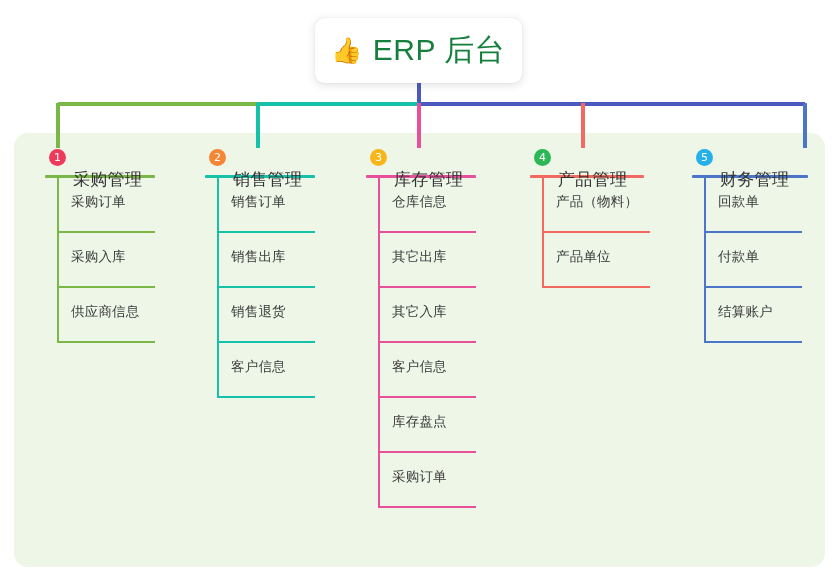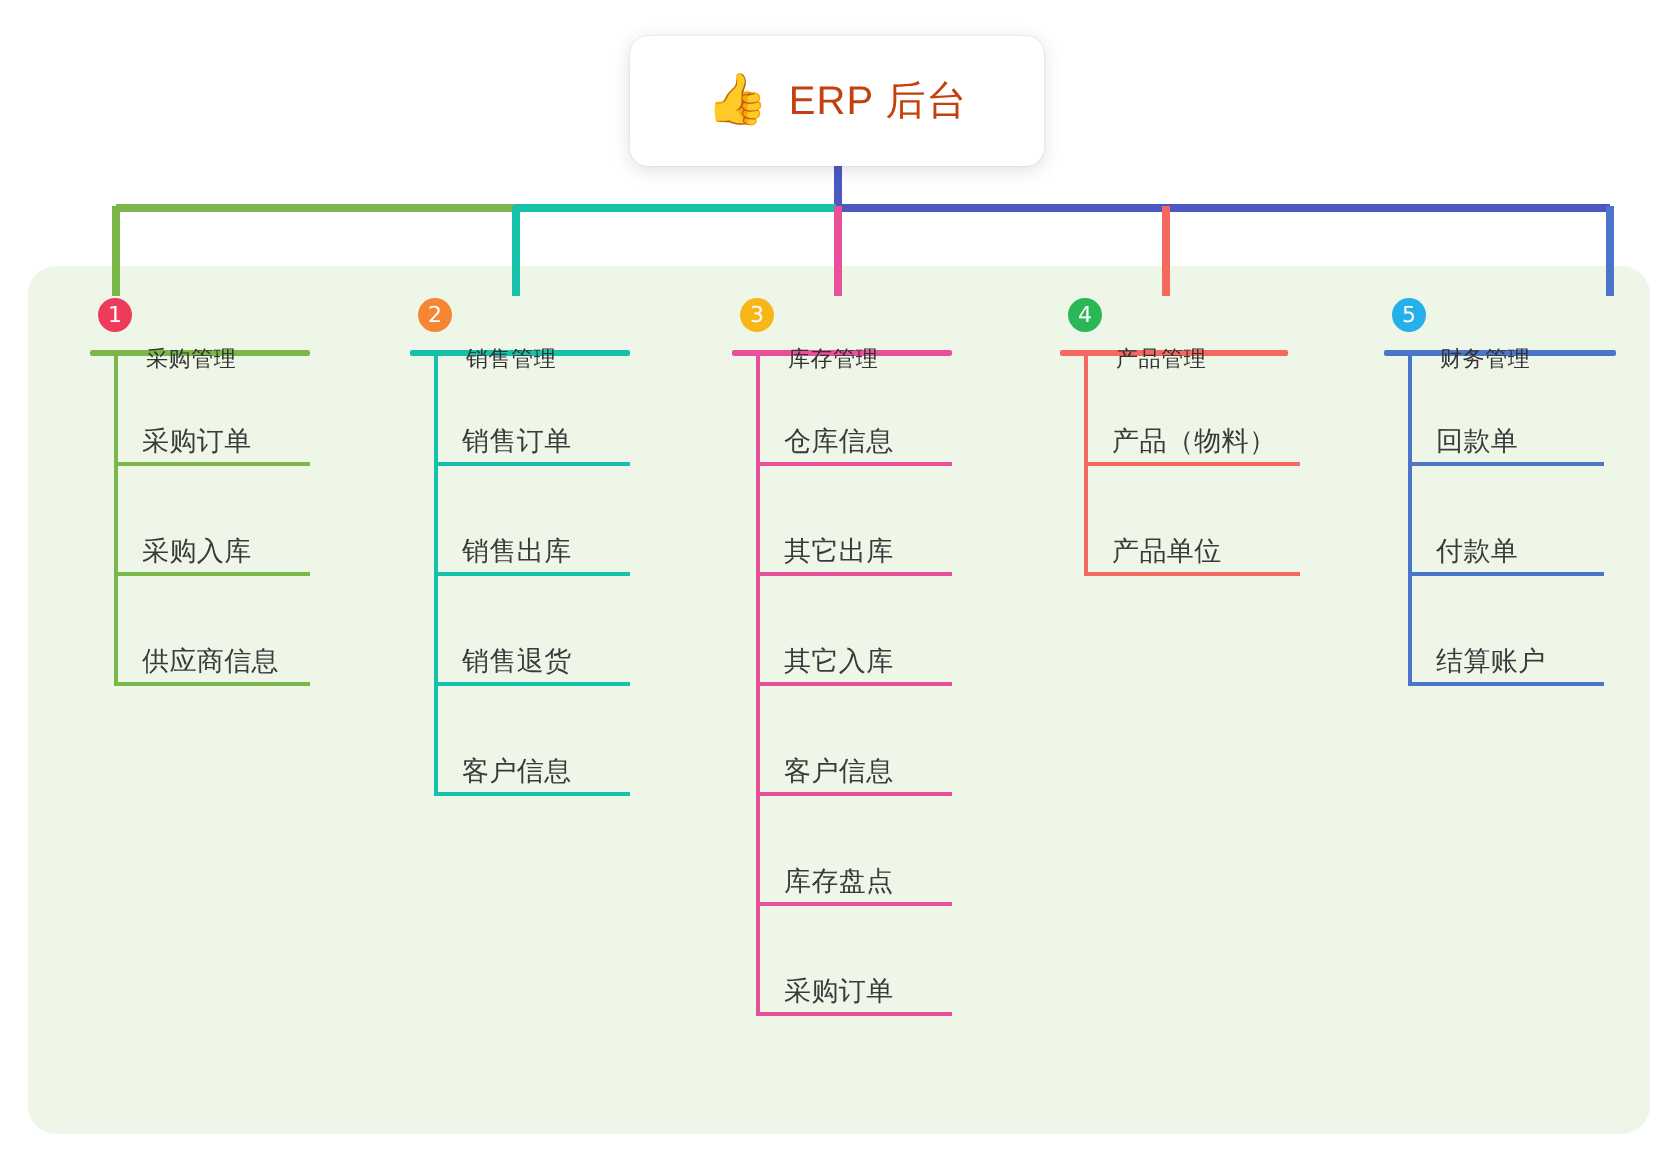--- a/index.html
+++ b/index.html
@@ -38,23 +38,23 @@
     justify-content: center;
     gap: 10px;
     box-sizing: border-box;
   }
   .root-emoji {
     font-size: 25px;
     line-height: 1;
     display: inline-block;
   }
   .root-title {
-    font-size: 20px;
+    font-size: 30px;
     font-weight: 400;
-    color: #c2410c;
+    color: #15803d;
     letter-spacing: 0.5px;
     white-space: nowrap;
   }
 
   
   .panel {
     position: absolute;
     left: 14px;
     top: 133px;
     width: 811px;
@@ -91,21 +91,21 @@
     height: 17px;
     border-radius: 50%;
     color: #ffffff;
     font-size: 11px;
     line-height: 17px;
     text-align: center;
     flex: 0 0 auto;
     font-family: "DejaVu Sans", sans-serif;
   }
   .branch-title {
-    font-size: 11px;
+    font-size: 17px;
     color: #333333;
     white-space: nowrap;
     letter-spacing: 0.3px;
     margin-top: 44px;
   }
   .branch-rule {
     height: 3px;
     border-radius: 1px;
     margin-top: 6px;
   }
@@ -128,21 +128,21 @@
     height: 55px;
     box-sizing: border-box;
     padding-left: 14px;
     display: flex;
     align-items: flex-end;
   }
   .leaf-label {
     font-size: 13.5px;
     color: #3a3a3a;
     white-space: nowrap;
-    padding-bottom: 3px;
+    padding-bottom: 22px;
     letter-spacing: 0.2px;
   }
   .leaf-rule {
     position: absolute;
     left: 0;
     bottom: 0;
     width: 98px;
     height: 2px;
   }
 

